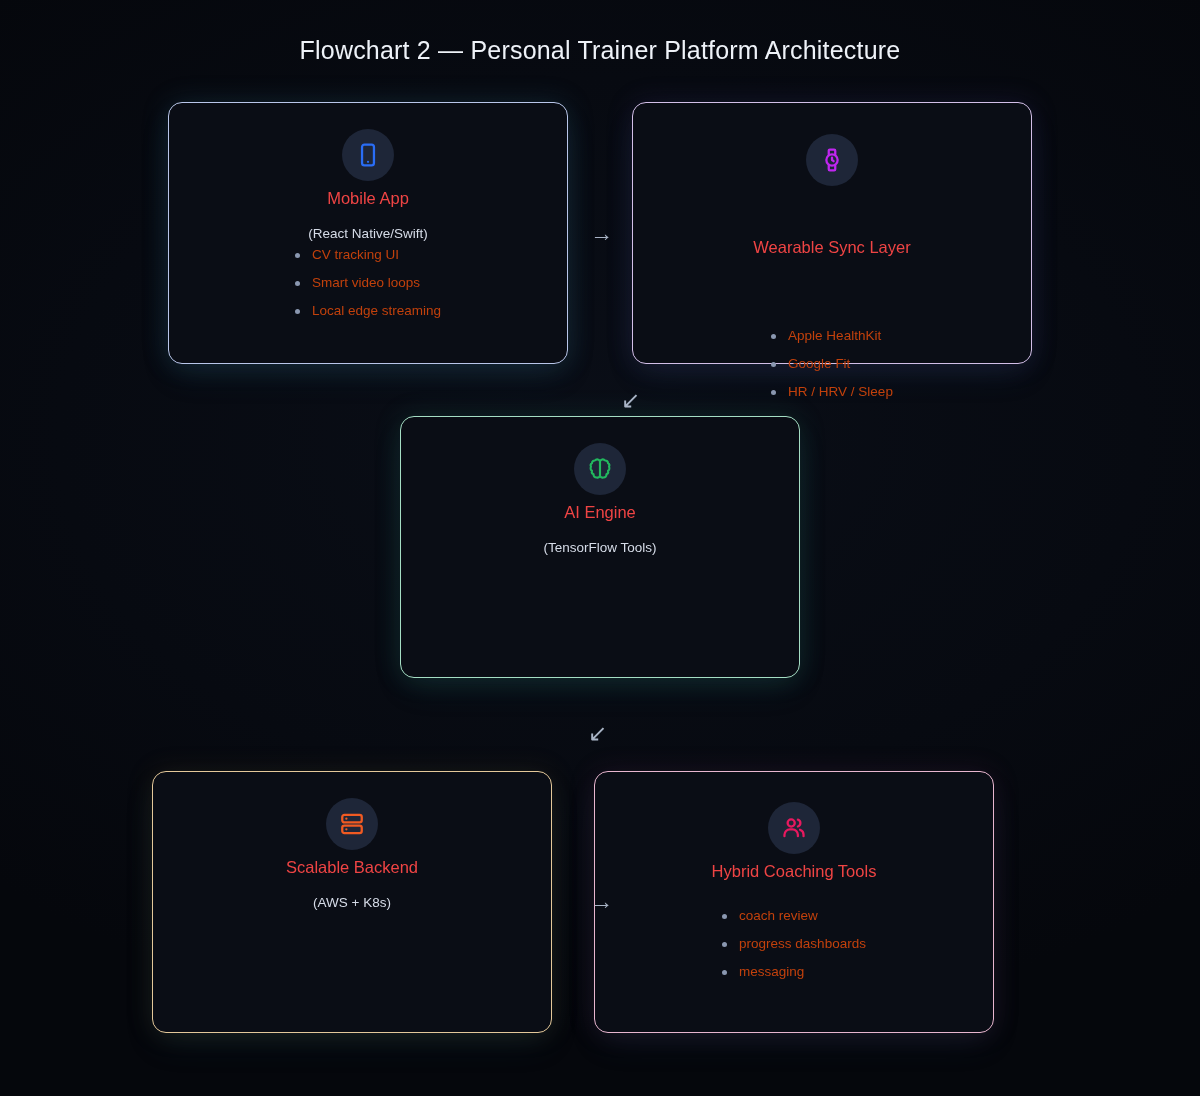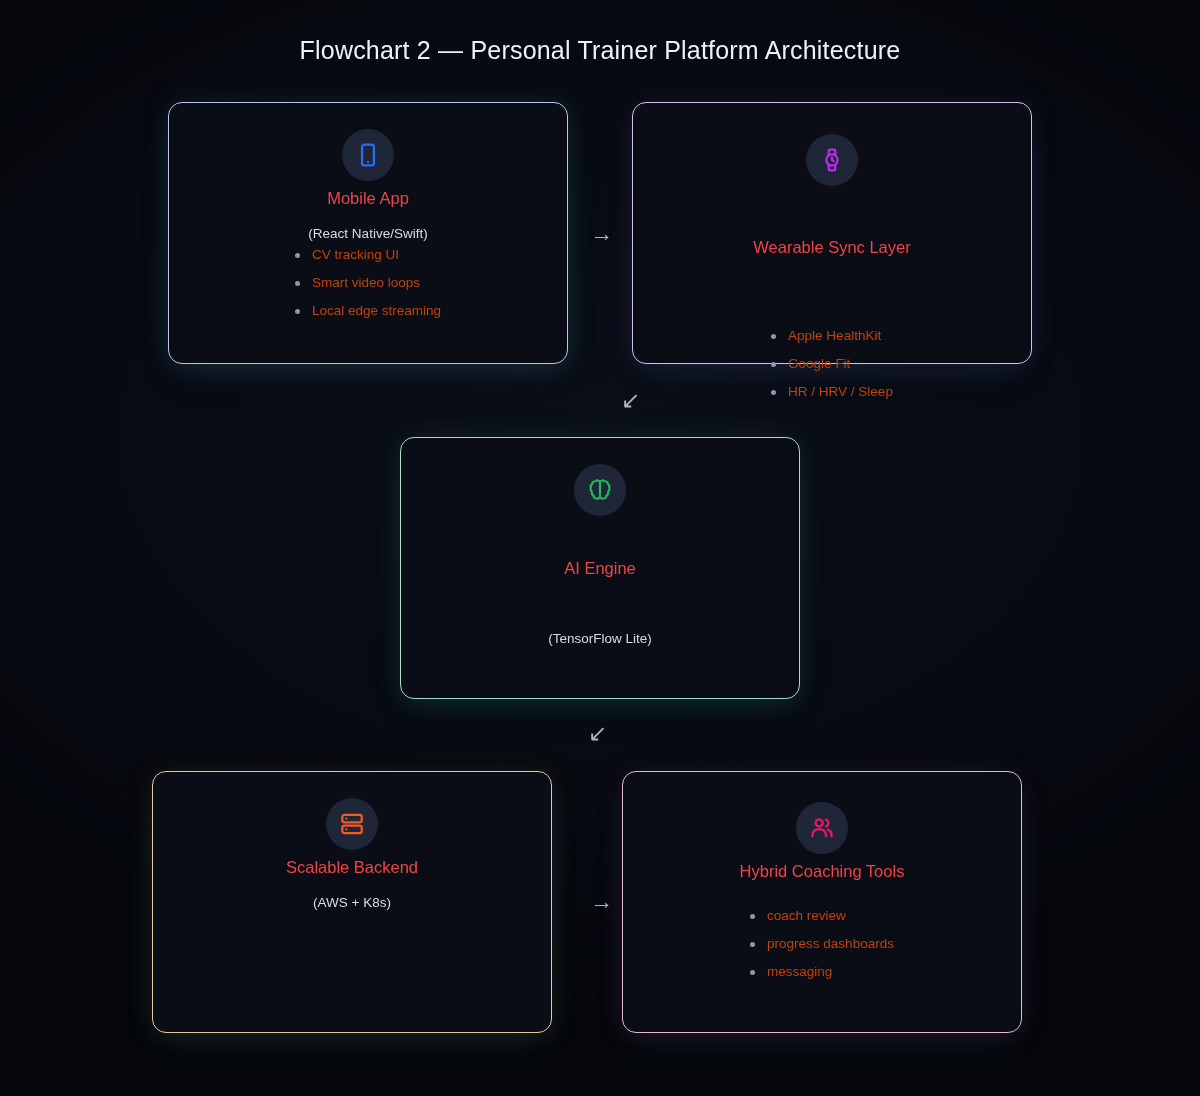--- a/index.html
+++ b/index.html
@@ -38,25 +38,25 @@
     background: #0a0d15;
     display: flex;
     flex-direction: column;
     align-items: center;
   }
 
   .card.r1c1 { left: 168px;  top: 102px; width: 400px;  height: 262px; border: 1.5px solid #b9c6ea;
                box-shadow: 0 0 26px 2px rgba(60,120,150,0.18), 0 14px 34px -8px rgba(30,90,120,0.22); }
   .card.r1c2 { left: 632px;  top: 102px; width: 400px;  height: 262px; border: 1.5px solid #d3bfe8;
                box-shadow: 0 0 26px 2px rgba(90,70,150,0.16), 0 14px 34px -8px rgba(40,80,120,0.20); gap: 44px; }
-  .card.r2c1 { left: 400px;  top: 437px; width: 400px;  height: 262px; border: 1.5px solid #a5dec4;
-               box-shadow: 0 0 26px 2px rgba(50,140,120,0.16), 0 14px 34px -8px rgba(30,100,110,0.20); gap: 35px; }
+  .card.r2c1 { left: 400px;  top: 416px; width: 400px;  height: 262px; border: 1.5px solid #a5dec4;
+               box-shadow: 0 0 26px 2px rgba(50,140,120,0.16), 0 14px 34px -8px rgba(30,100,110,0.20); }
   .card.r3c1 { left: 152px;  top: 771px; width: 400px;  height: 262px; border: 1.5px solid #e4c89a;
                box-shadow: 0 0 26px 2px rgba(140,110,50,0.13), 0 14px 34px -8px rgba(30,90,110,0.22); }
-  .card.r3c2 { left: 622px;  top: 771px; width: 400px;  height: 262px; border: 1.5px solid #e8b6cf;
+  .card.r3c2 { left: 594px;  top: 771px; width: 400px;  height: 262px; border: 1.5px solid #e8b6cf;
                box-shadow: 0 0 26px 2px rgba(150,60,110,0.13), 0 14px 34px -8px rgba(40,80,120,0.20); }
 
   .icon-badge {
     width: 52px;
     height: 52px;
     border-radius: 50%;
     background: #1e2638;
     display: flex;
     align-items: center;
     justify-content: center;
@@ -167,21 +167,21 @@
 
   <div class="card r2c1">
     <div class="icon-badge">
       <svg width="26" height="26" viewBox="0 0 24 24" fill="none" stroke="#22b85e" stroke-width="1.9" stroke-linecap="round" stroke-linejoin="round">
         <path d="M12 5.2a2.6 2.6 0 0 0-4.6-1.1A2.5 2.5 0 0 0 4.6 6.6 2.6 2.6 0 0 0 3.7 10a2.6 2.6 0 0 0 .9 3.6 2.6 2.6 0 0 0 1.5 3.3A2.5 2.5 0 0 0 9 19.8a2.5 2.5 0 0 0 3-1.4z"></path>
         <path d="M12 5.2a2.6 2.6 0 0 1 4.6-1.1 2.5 2.5 0 0 1 2.8 2.5 2.6 2.6 0 0 1 .9 3.4 2.6 2.6 0 0 1-.9 3.6 2.6 2.6 0 0 1-1.5 3.3 2.5 2.5 0 0 1-2.9 2.9 2.5 2.5 0 0 1-3-1.4z"></path>
         <line x1="12" y1="5.2" x2="12" y2="18.4"></line>
       </svg>
     </div>
     <div class="card-title">AI Engine</div>
-    <div class="card-subtitle">(TensorFlow Lite)</div>
+    <div class="card-subtitle">(TensorFlow Tools)</div>
   </div>
 
   <div class="card r3c1">
     <div class="icon-badge">
       <svg width="26" height="26" viewBox="0 0 24 24" fill="none" stroke="#f05a22" stroke-width="2.1" stroke-linecap="round" stroke-linejoin="round">
         <rect x="3" y="3.6" width="18" height="7" rx="2"></rect>
         <rect x="3" y="13.4" width="18" height="7" rx="2"></rect>
         <line x1="6.8" y1="7.1" x2="6.81" y2="7.1"></line>
         <line x1="6.8" y1="16.9" x2="6.81" y2="16.9"></line>
       </svg>

